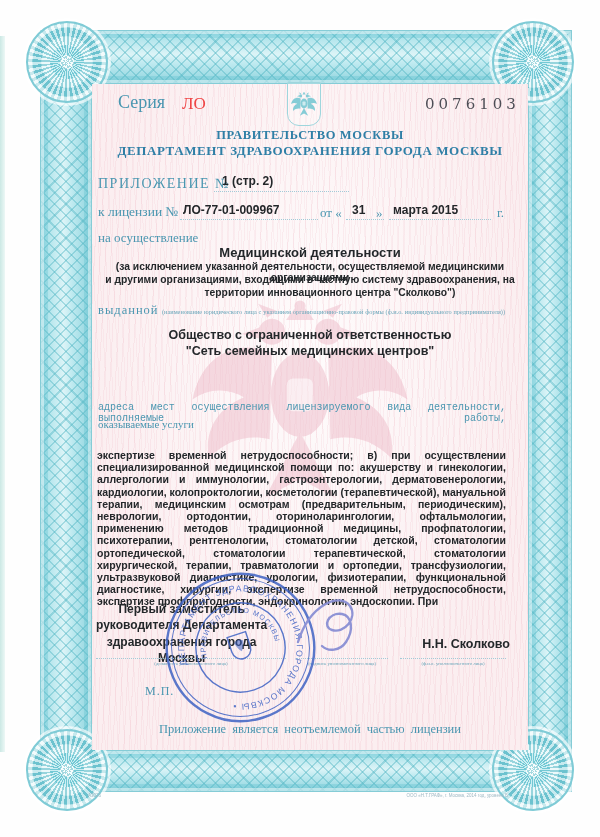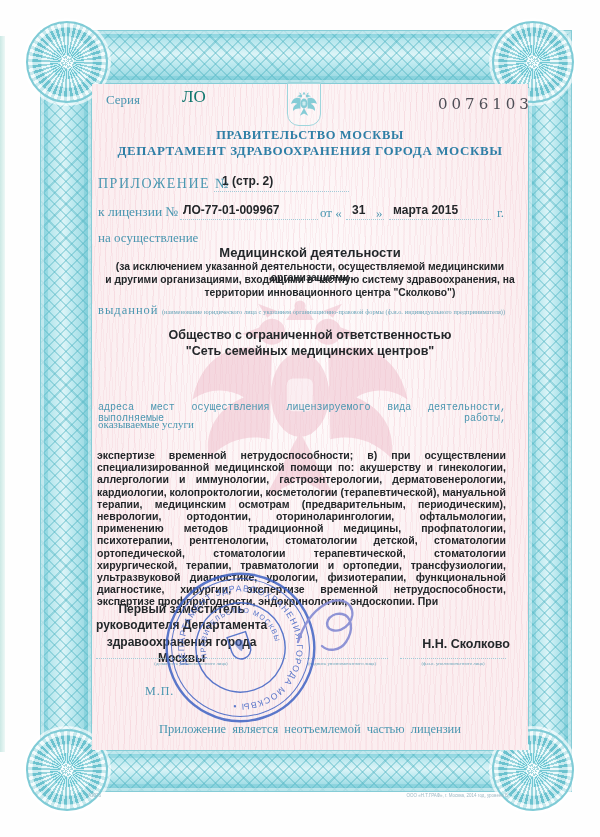--- a/index.html
+++ b/index.html
@@ -88,28 +88,28 @@
   <div class="rosette ros-bl"></div>
   <div class="rosette ros-br"></div>
 
   <div class="inner"></div>
   <div class="watermark abs">
     <svg width="300" height="215" viewBox="0 0 100 92">
         <use href="#eagle"></use>
       </svg>
   </div>
 
-  <div class="abs teal" style="left:106px;top:92px;font-size:13px;">Серия</div>
-  <div class="abs" style="left:182px;top:87px;font-size:17px;color:#0f766e;font-family:'Liberation Serif',serif;">ЛО</div>
+  <div class="abs teal" style="left:118px;top:92px;font-size:18px;">Серия</div>
+  <div class="abs" style="left:182px;top:94px;font-size:17px;color:#ef4444;font-family:'Liberation Serif',serif;">ЛО</div>
   <div class="emblem-box">
     <svg width="28" height="36" viewBox="0 0 100 92">
         <use href="#eagle"></use>
       </svg>
   </div>
-  <div class="abs serial" style="left:425px;top:95px;margin-left:13px;">0076103</div>
+  <div class="abs serial" style="left:425px;top:95px;">0076103</div>
 
   <div class="abs hdr center" style="top:128px;font-size:12.5px;">ПРАВИТЕЛЬСТВО МОСКВЫ</div>
   <div class="abs hdr center" style="top:143px;font-size:13px;">ДЕПАРТАМЕНТ ЗДРАВООХРАНЕНИЯ ГОРОДА МОСКВЫ</div>
 
   <div class="abs teal" style="left:98px;top:176px;font-size:14px;letter-spacing:1.5px;">ПРИЛОЖЕНИЕ №</div>
   <div class="abs typed" style="left:222px;top:174px;font-size:12px;">1 (стр. 2)</div>
   <div class="dotline" style="left:214px;top:191px;width:135px;"></div>
 
   <div class="abs teal" style="left:98px;top:204px;font-size:13.5px;">к лицензии №</div>
   <div class="abs typed" style="left:183px;top:203px;font-size:12px;">ЛО-77-01-009967</div>

